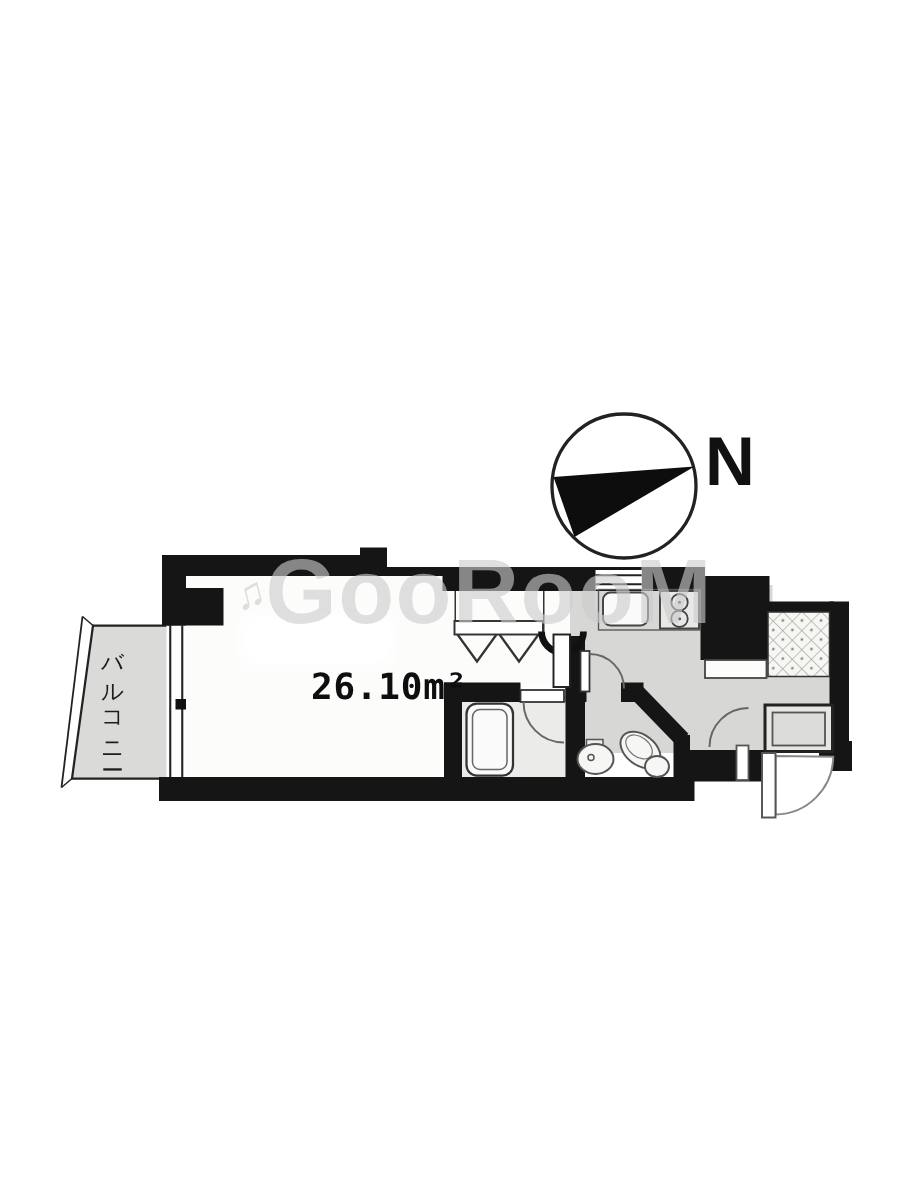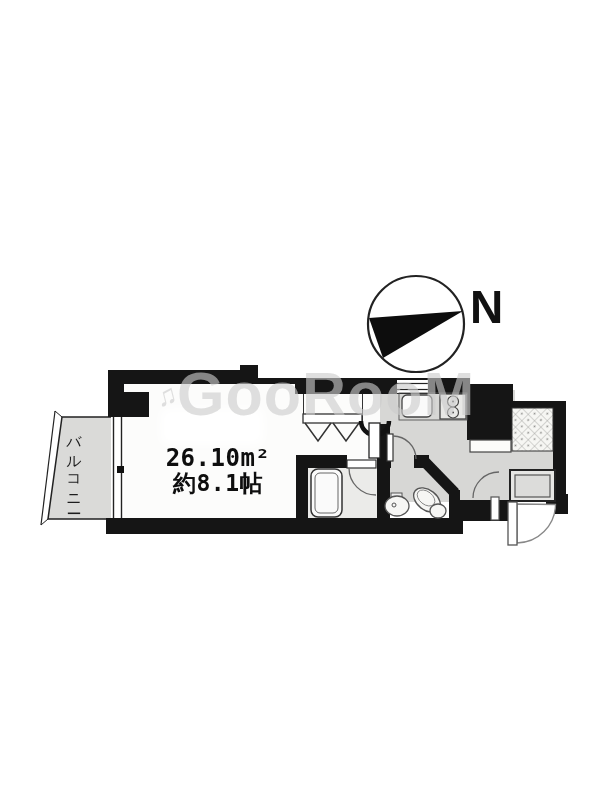--- a/index.html
+++ b/index.html
@@ -7,21 +7,21 @@
          font-family:"Liberation Sans","DejaVu Sans",sans-serif;}
   .stage svg{position:absolute;left:0;top:0;}
   .overlay{position:absolute;}
   .n-label{left:470px;top:280px;font-size:46px;font-weight:800;color:#111;letter-spacing:1px;}
   .glow{left:160px;top:408px;width:104px;height:37px;background:rgba(255,255,255,.93);
         border-radius:8px;filter:blur(5px);}
   .watermark{left:156px;top:364px;display:flex;align-items:flex-start;
              color:rgba(203,203,203,.62);pointer-events:none;}
   .watermark .wm-icon{font-size:28px;margin-top:16px;transform:rotate(-14deg);display:inline-block;}
   .watermark .wm-text{font-size:61px;font-weight:700;letter-spacing:1px;line-height:1;}
-  .area-label{left:124px;top:446px;width:188px;text-align:center;color:#0e0e0e;}
+  .area-label{left:124px;top:446px;width:188px;text-align:right;color:#0e0e0e;}
   .area-line1{font-family:"DejaVu Sans Mono","Liberation Mono",monospace;
               font-size:24px;font-weight:700;line-height:25px;letter-spacing:.5px;}
   .area-line2{font-family:"DejaVu Sans Mono","Liberation Mono",monospace;
               font-size:23px;font-weight:700;line-height:25px;letter-spacing:.5px;}
   .balcony-label{left:64px;top:425px;height:104px;writing-mode:vertical-rl;text-orientation:mixed;
                  font-size:15px;font-weight:500;letter-spacing:3px;color:#1d1d1d;}
   .wall{fill:var(--wall,#151515);}
 </style>
 </head>
 <body>
@@ -150,20 +150,19 @@
 
 <div class="overlay glow"></div>
 
 <div class="overlay watermark">
   <span class="wm-icon">♫</span>
   <span class="wm-text">GooRooM</span>
 </div>
 
 <div class="overlay area-label">
   <div class="area-line1">26.10m²</div>
-  <div class="area-line2">約8.1帖</div>
 </div>
 
 <div class="overlay balcony-label">バルコニー</div>
 
 <div class="overlay n-label">N</div>
 
 </div>
 
 </body></html>

